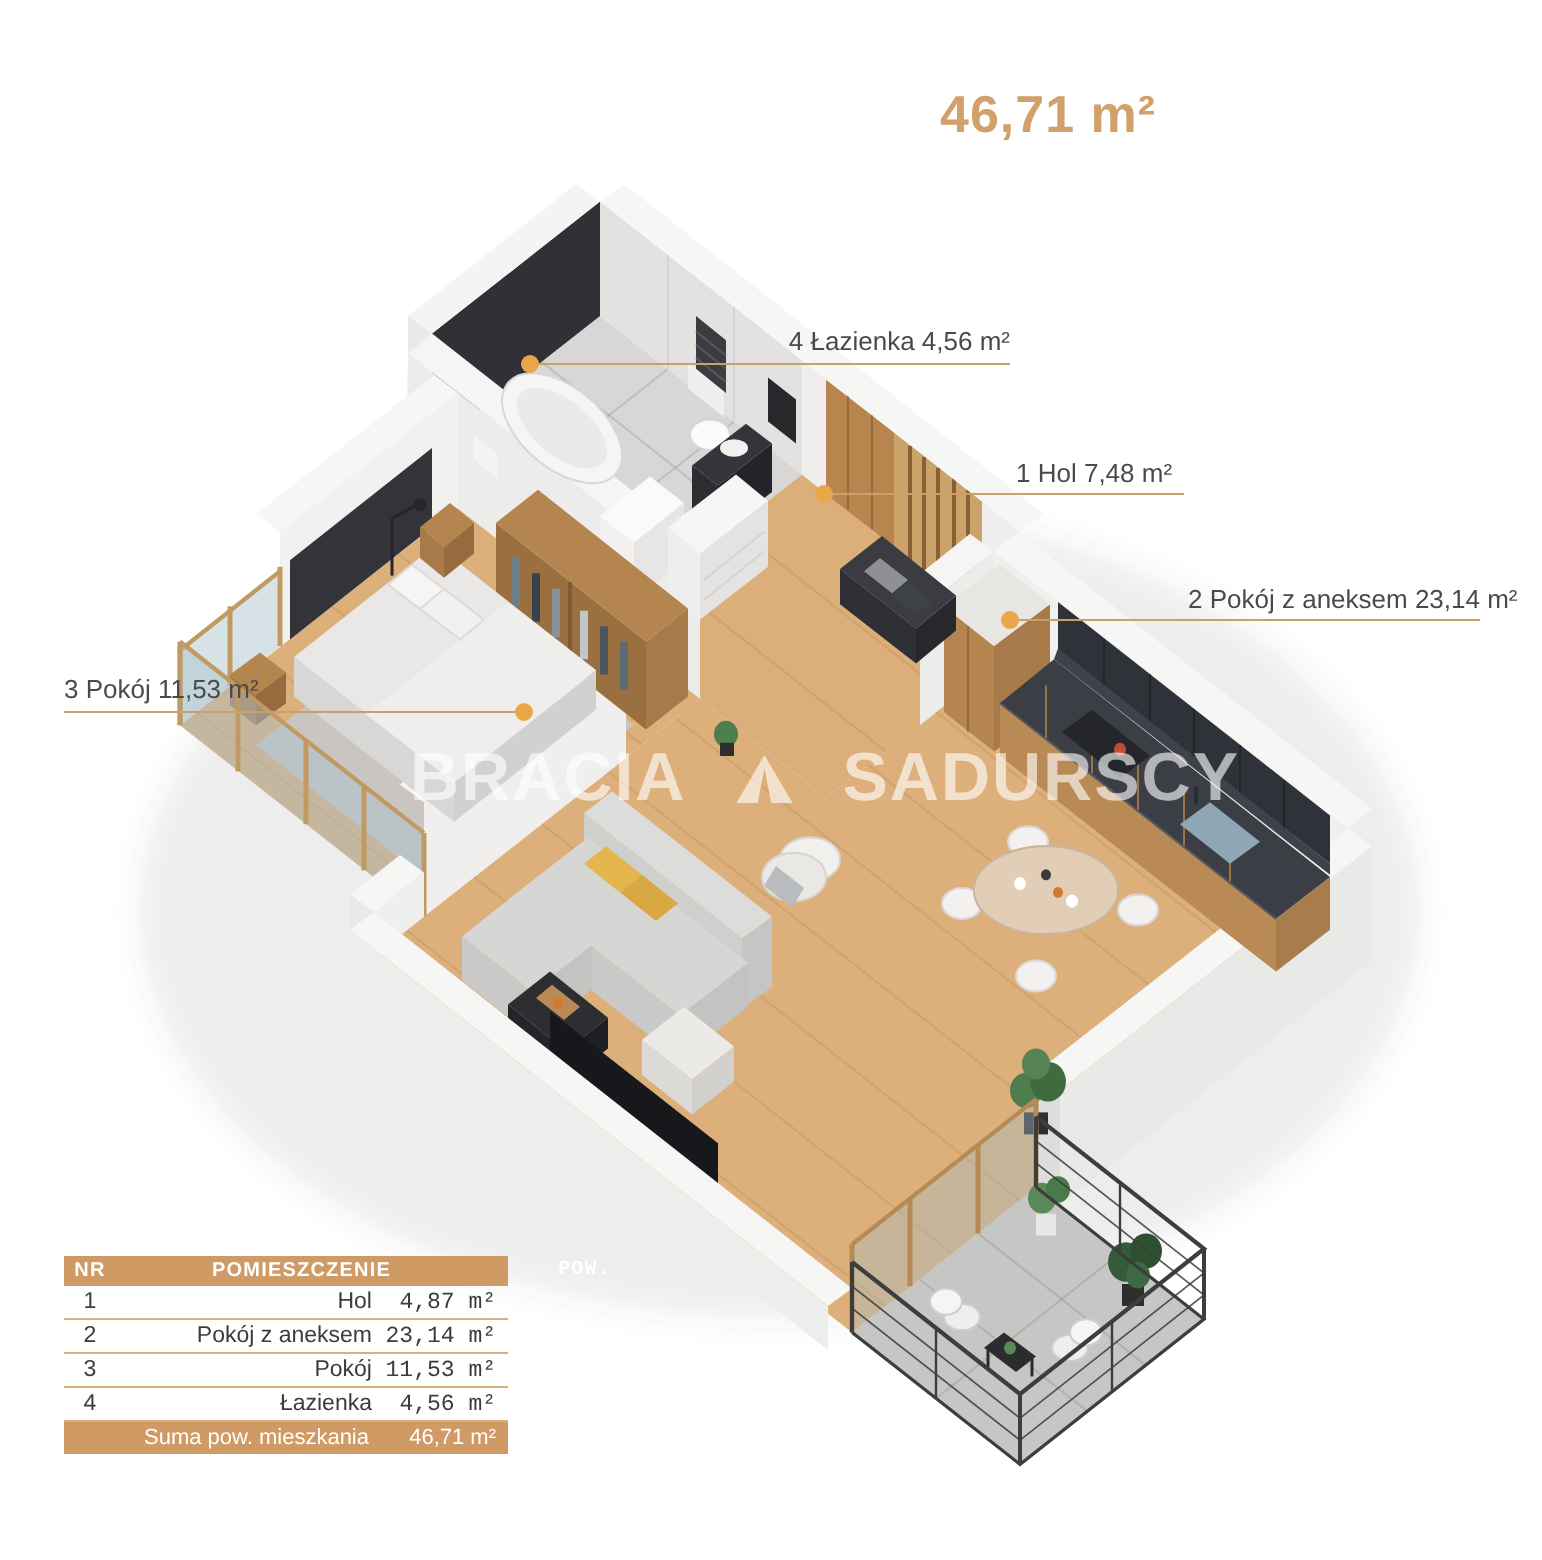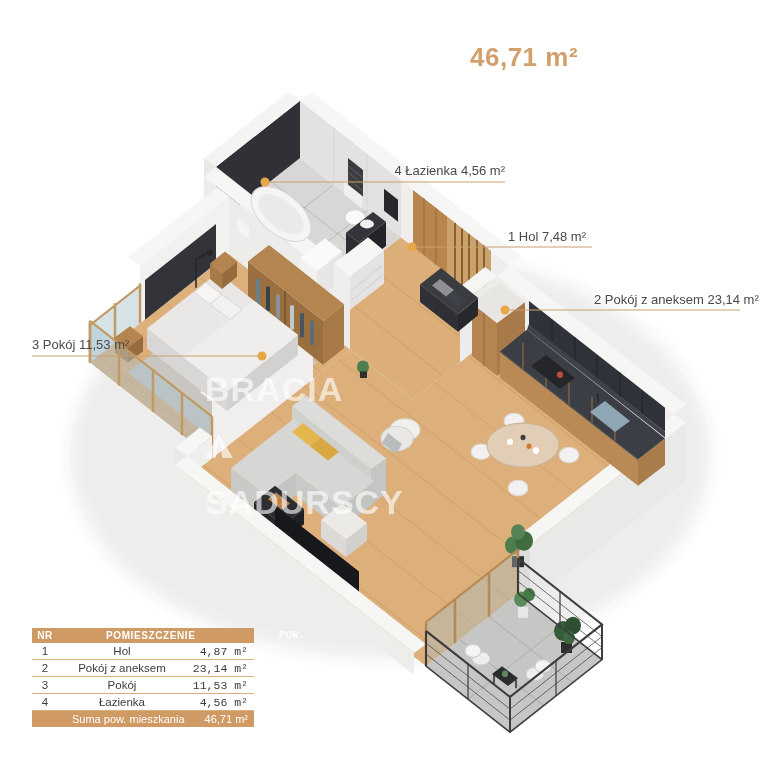--- a/index.html
+++ b/index.html
@@ -4,32 +4,32 @@
 <style>
   html,body{margin:0;padding:0;background:#ffffff;}
   .canvas{position:relative;width:771px;height:780px;background:#ffffff;overflow:hidden;
           font-family:"Liberation Sans",sans-serif;}
   .plan-svg{position:absolute;left:0;top:0;}
   .hdr{position:absolute;top:42px;font-size:26px;font-weight:700;color:#D2A06A;letter-spacing:.5px;}
   .hdr-area{left:470px;}
   .hdr-rooms{left:623px;}
   .room-label{position:absolute;font-size:13px;color:#4A4A4A;white-space:nowrap;}
   .room-label.right{text-align:right;}
-  .watermark{position:absolute;left:205px;top:370px;display:flex;align-items:flex-start;gap:25px;
-             font-size:34px;font-weight:700;color:rgba(255,255,255,0.62);letter-spacing:1px;pointer-events:none;flex-direction:column;}
+  .watermark{position:absolute;left:205px;top:370px;display:flex;align-items:center;gap:25px;
+             font-size:34px;font-weight:700;color:rgba(255,255,255,0.62);letter-spacing:1px;pointer-events:none;}
   .wm-logo{width:28px;height:24px;background:rgba(255,255,255,0.62);
            clip-path:polygon(50% 0,100% 100%,62% 100%,50% 28%,38% 100%,0 100%);}
   .area-table{position:absolute;left:32px;top:628px;width:222px;font-size:11.5px;color:#3C3C3C;}
   .t-head,.t-foot{background:#CF9A63;color:#fff;display:flex;align-items:center;}
   .t-head{height:15px;font-size:10px;font-weight:700;letter-spacing:.6px;gap:48px;}
   .t-row{display:flex;align-items:center;height:16px;border-bottom:1px solid #DBAE7E;}
   .t-foot{height:16px;font-weight:400;font-size:11px;justify-content:space-between;
           padding-left:40px;padding-right:6px;box-sizing:border-box;}
   .c-nr{width:26px;text-align:center;flex:none;}
-  .c-name{flex:1;text-align:center;}
+  .c-name{flex:1;text-align:right;}
   .c-area{width:62px;text-align:right;padding-right:6px;flex:none;font-family:Liberation Mono, monospace;}
 </style>
 </head>
 <body>
 
 <div class="canvas">
 
   <svg class="plan-svg" width="771" height="780" viewBox="0 0 771 780">
     <defs>
       <filter id="soft" x="-30%" y="-30%" width="160%" height="160%">

